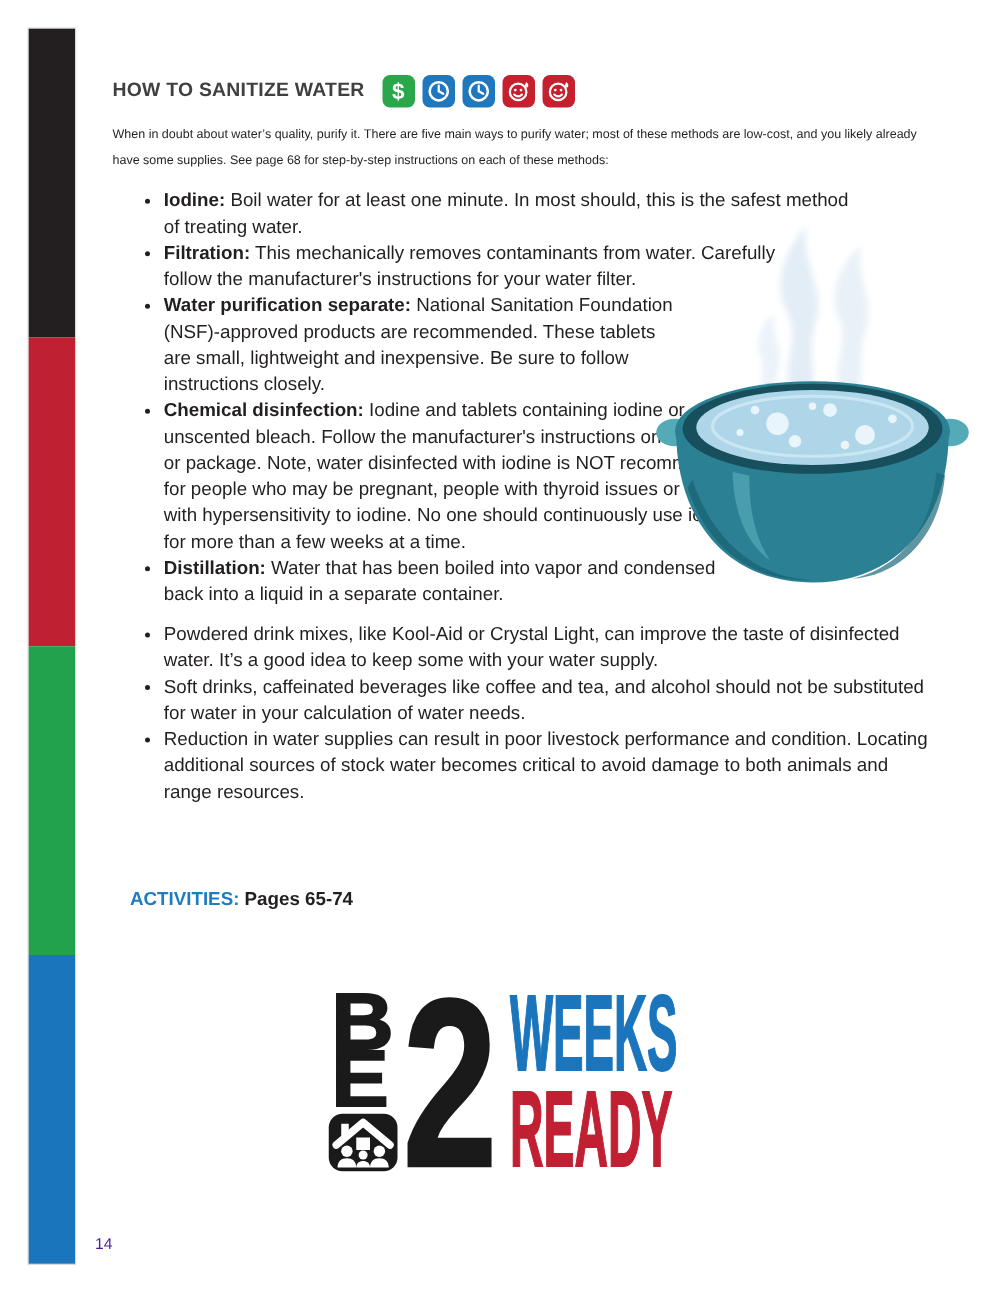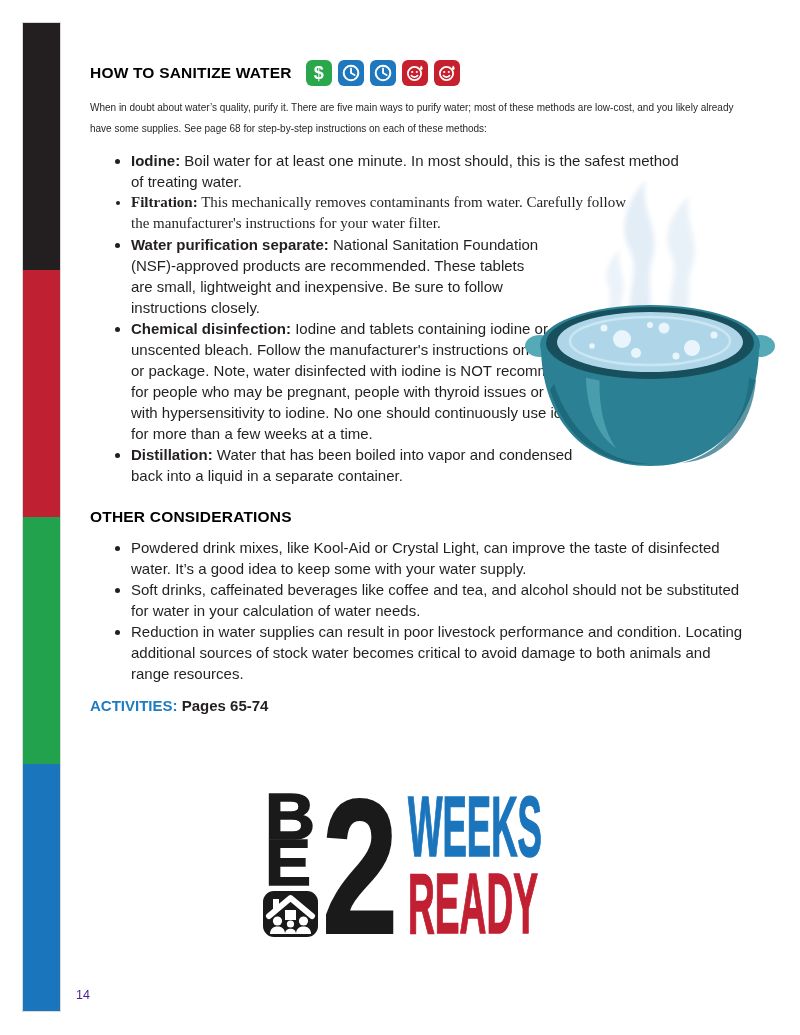--- a/index.html
+++ b/index.html
@@ -7,40 +7,40 @@
     width:800px;height:1035px;position:relative;background:#ffffff;
     font-family:"Liberation Sans", sans-serif;color:#231f20;overflow:hidden;
   }
   
   .colorbar{position:absolute;left:23px;top:23px;width:37px;height:988px;box-shadow:0 0 0 1px #d9d9d9;}
   .colorbar .seg{width:100%;height:247px;}
   
   .content{position:absolute;left:90px;top:58px;width:660px;}
   .title-row{display:flex;align-items:center;gap:6px;height:30px;}
   h1,h2{font-size:15.5px;font-weight:bold;margin:0;letter-spacing:.2px;}
-  .blue-head{color:#000000;}
+  .blue-head{color:#404040;}
   .icon-box{width:26px;height:26px;border-radius:6px;display:inline-flex;align-items:center;justify-content:center;}
   .icon-box svg{display:block;}
   .icon-box.dollar{background:#2aa64b;}
   .icon-box.clock{background:#1f78be;}
   .icon-box.face{background:#c6202f;}
   .icon-box.dollar .g{color:#fff;font-weight:bold;font-size:18px;line-height:1;}
   .icon-row{display:flex;gap:6px;margin-left:8px;}
   p.intro{font-size:10px;line-height:21px;margin:9px 0 0 0;max-width:648px;}
   ul{margin:11px 0 0 0;padding:0 0 0 41px;list-style:disc;}
   ul li{font-size:15px;line-height:21px;}
   .term{font-weight:bold;}
   .w1{max-width:555px;}
-  .w2{max-width:500px;font-family:Liberation Serif, serif;}
+  .w2{max-width:500px;}
   .w3{max-width:410px;}
   .w4{max-width:465px;}
   .w5{max-width:470px;}
   .sec2{margin-top:22px;}
   .list2 li{max-width:625px;}
-  .activities{font-size:15px;margin:0;position:absolute;left:90px;top:697px;}
+  .activities{font-size:15px;margin:14px;position:absolute;left:90px;top:697px;}
   .activities .label{color:#1e7cc1;font-weight:bold;}
   .activities .pages{font-weight:bold;color:#231f20;}
   .pot{position:absolute;left:524px;top:178px;width:252px;height:292px;}
   .logo{position:absolute;left:262px;top:792px;width:282px;height:146px;}
   .pagenum{position:absolute;left:76px;top:988px;font-size:12.5px;color:#4c1d95;}
 </style>
 </head>
 <body>
 
 <div class="colorbar">
@@ -94,21 +94,20 @@
   <p class="intro">When in doubt about water’s quality, purify it. There are five main ways to purify water; most of these methods are low-cost, and you likely already have some supplies. See page 68 for step-by-step instructions on each of these methods:</p>
 
   <ul class="list1">
     <li class="w1"><span class="term">Iodine:</span> <span>Boil water for at least one minute. In most should, this is the safest method of treating water.</span></li>
     <li class="w2"><span class="term">Filtration:</span> <span>This mechanically removes contaminants from water. Carefully follow the manufacturer's instructions for your water filter.</span></li>
     <li class="w3"><span class="term">Water purification separate:</span> <span>National Sanitation Foundation (NSF)-approved products are recommended. These tablets are small, lightweight and inexpensive. Be sure to follow instructions closely.</span></li>
     <li class="w4"><span class="term">Chemical disinfection:</span> <span>Iodine and tablets containing iodine or unscented bleach. Follow the manufacturer's instructions on the label or package. Note, water disinfected with iodine is NOT recommended for people who may be pregnant, people with thyroid issues or those with hypersensitivity to iodine. No one should continuously use iodine for more than a few weeks at a time.</span></li>
     <li class="w5"><span class="term">Distillation:</span> <span>Water that has been boiled into vapor and condensed back into a liquid in a separate container.</span></li>
   </ul>
 
-  <h2 class="blue-head sec2">OTHER CONSIDERATIONS</h2>
 
   <ul class="list2">
     <li><span>Powdered drink mixes, like Kool-Aid or Crystal Light, can improve the taste of disinfected water. It’s a good idea to keep some with your water supply.</span></li>
     <li><span>Soft drinks, caffeinated beverages like coffee and tea, and alcohol should not be substituted for water in your calculation of water needs.</span></li>
     <li><span>Reduction in water supplies can result in poor livestock performance and condition. Locating additional sources of stock water becomes critical to avoid damage to both animals and range resources.</span></li>
   </ul>
 
 </div>
 
 <p class="activities">

